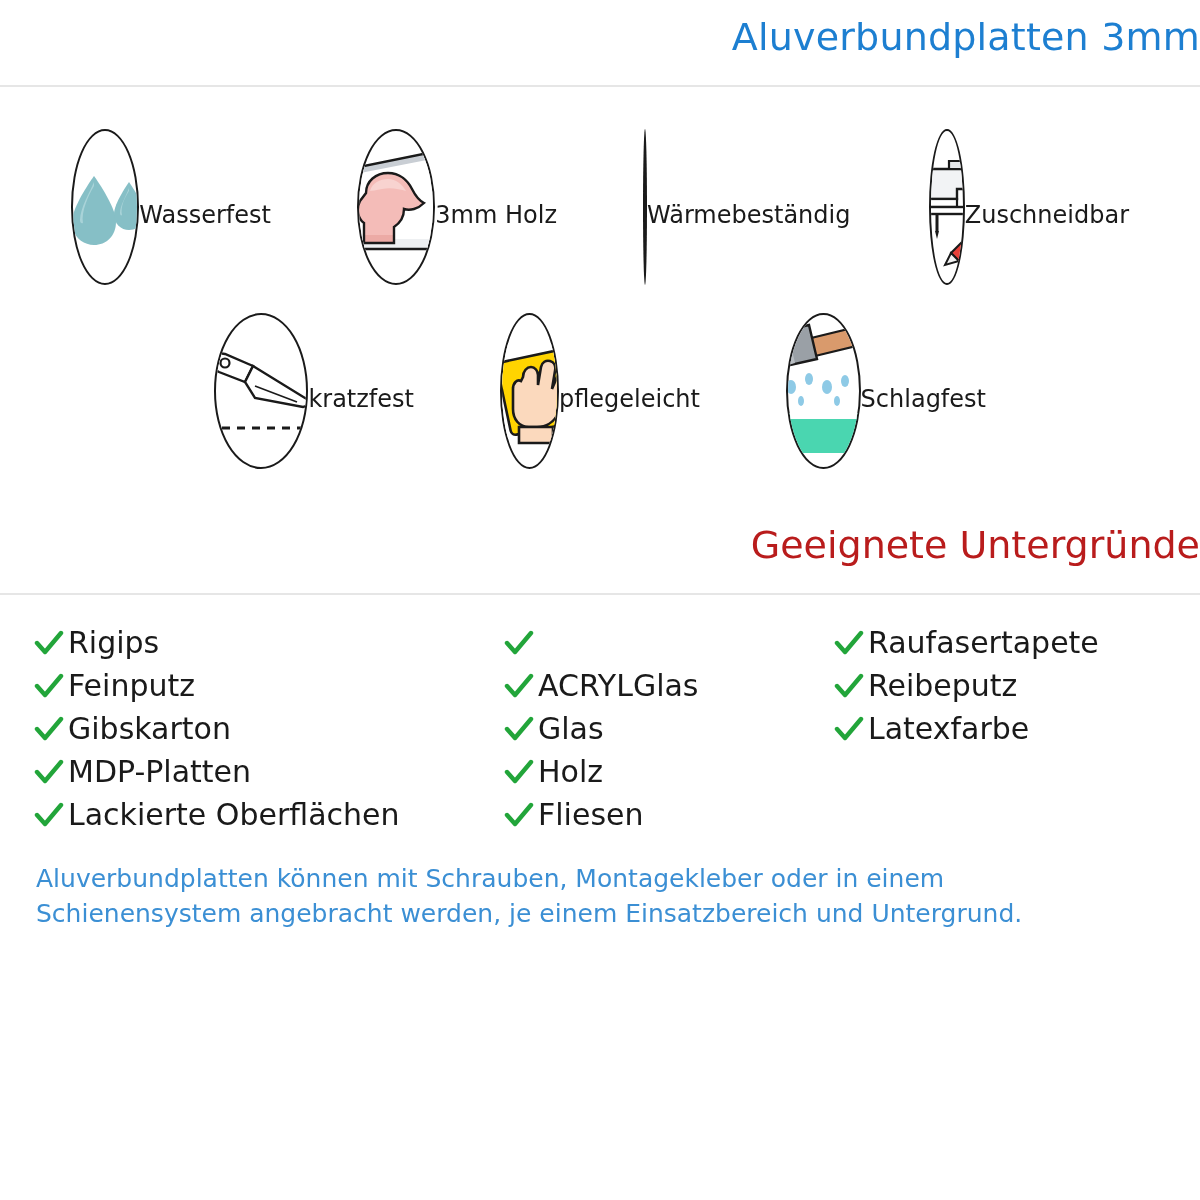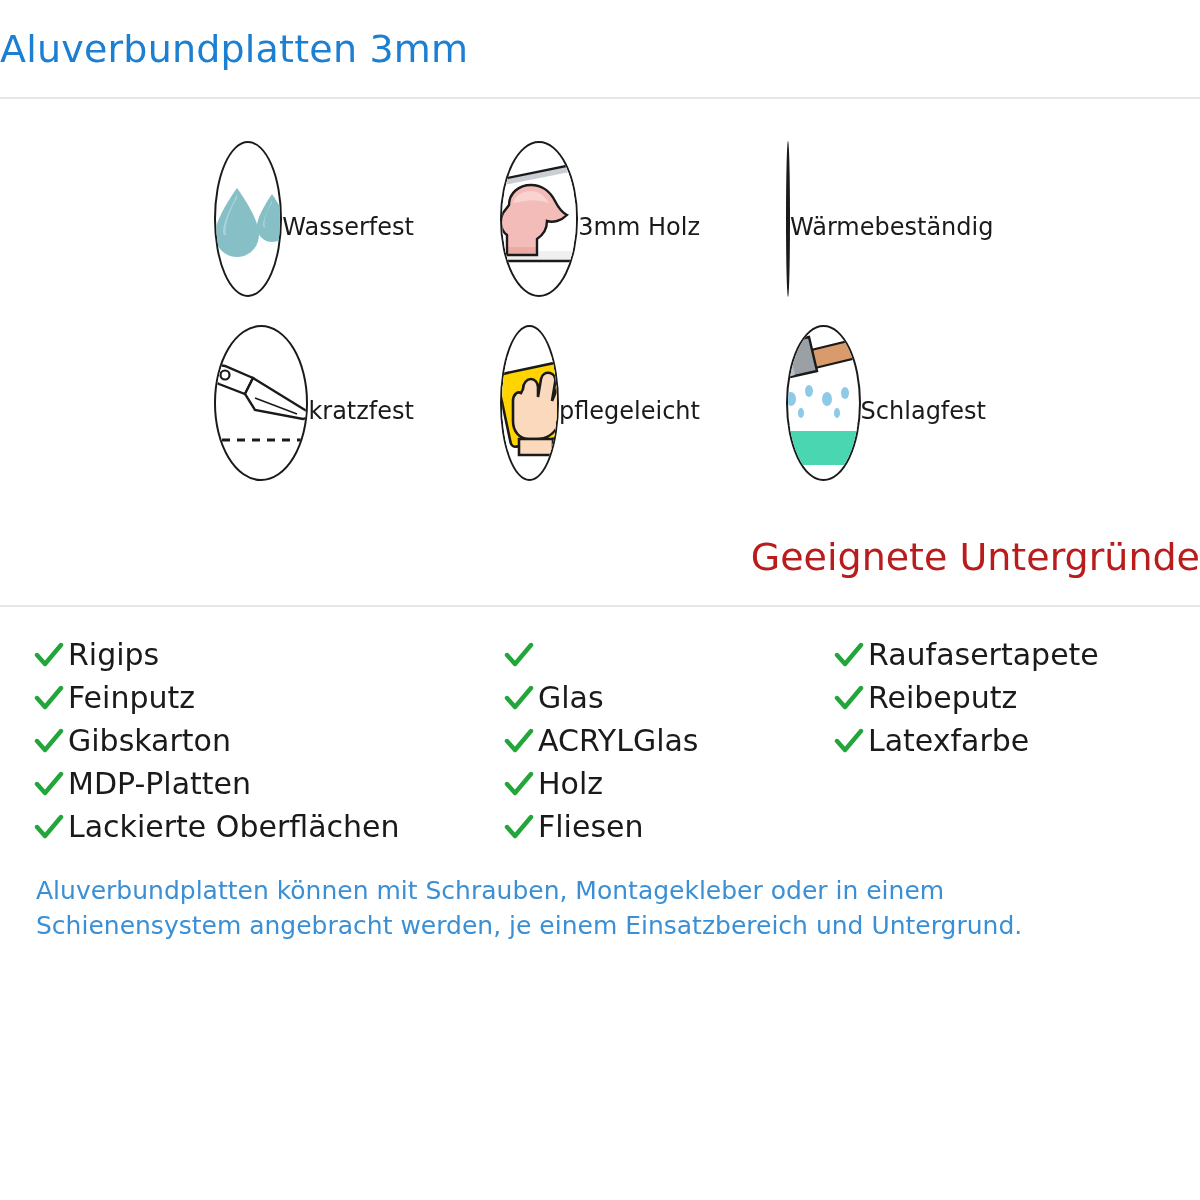--- a/index.html
+++ b/index.html
@@ -6,25 +6,25 @@
   html, body {
     width: 1200px; height: 1200px;
     background: #ffffff;
     font-family: "DejaVu Sans", sans-serif;
     overflow: hidden;
   }
   .page { position: relative; width: 1200px; height: 1200px; }
 
   
   .title {
-    text-align: left;
+    text-align: right;
     color: #1d7fd1;
     font-size: 38px;
     font-weight: 400;
-    padding-top: 27px;
+    padding-top: 15px;
     letter-spacing: 0.2px;
   }
   .hr {
     height: 2px;
     background: #e6e6e6;
     margin-top: 26px;
   }
 
   
   .features {
@@ -174,20 +174,43 @@
                 <line x1="66" y1="40" x2="72" y2="40"></line>
                 <line x1="66" y1="52" x2="76" y2="52"></line>
                 <line x1="66" y1="64" x2="72" y2="64"></line>
               </g>
             </svg>
           </span>
         </div>
         <div class="feat-label">Wärmebeständig</div>
       </div>
 
+      <div class="feat">
+        <div class="circle">
+          <span>
+            <svg width="120" height="120" viewBox="0 0 120 120">
+
+              <path d="M18 22 L82 22 C88 22 92 26 92 32 L92 42 L70 42 L70 52 L30 52 L30 42 L18 42 Z" fill="#f2f3f5" stroke="#1a1a1a" stroke-width="2.4"></path>
+              <path d="M62 14 L92 14 L92 22 L62 22 Z" fill="#e6e8ea" stroke="#1a1a1a" stroke-width="2.2"></path>
+              <rect x="30" y="52" width="40" height="8" fill="#ffffff" stroke="#1a1a1a" stroke-width="2.2"></rect>
+
+              <rect x="14" y="60" width="74" height="7" fill="#ffffff" stroke="#1a1a1a" stroke-width="2.4"></rect>
+              <line x1="50" y1="67" x2="50" y2="84" stroke="#1a1a1a" stroke-width="3"></line>
+              <path d="M48 84 L52 84 L50 92 Z" fill="#1a1a1a"></path>
+
+              <g>
+                <path d="M64 106 L96 74 L104 82 L72 114 Z" fill="#e8413a" stroke="#1a1a1a" stroke-width="2"></path>
+                <path d="M64 106 L72 114 L58 118 Z" fill="#f2f2f2" stroke="#1a1a1a" stroke-width="2"></path>
+                <path d="M96 74 L104 82 L108 76 L102 70 Z" fill="#d9d9d9" stroke="#1a1a1a" stroke-width="2"></path>
+              </g>
+            </svg>
+          </span>
+        </div>
+        <div class="feat-label">Zuschneidbar</div>
+      </div>
 
     </div>
 
     <div class="feat-row row2">
 
       <div class="feat">
         <div class="circle">
           <span>
             <svg width="124" height="110" viewBox="0 0 124 110">
 
@@ -315,29 +338,29 @@
               <path d="M3 15 L11 24 L27 5" fill="none" stroke="#22a53a" stroke-width="4.4" stroke-linecap="round" stroke-linejoin="round"></path>
             </svg>
         </span>
       </div>
       <div class="sub-item">
         <span class="tick">
           <svg width="30" height="30" viewBox="0 0 30 30">
               <path d="M3 15 L11 24 L27 5" fill="none" stroke="#22a53a" stroke-width="4.4" stroke-linecap="round" stroke-linejoin="round"></path>
             </svg>
         </span>
+        <span class="sub-text">ACRYLGlas</span>
+      </div>
+      <div class="sub-item">
+        <span class="tick">
+          <svg width="30" height="30" viewBox="0 0 30 30">
+              <path d="M3 15 L11 24 L27 5" fill="none" stroke="#22a53a" stroke-width="4.4" stroke-linecap="round" stroke-linejoin="round"></path>
+            </svg>
+        </span>
         <span class="sub-text">Glas</span>
-      </div>
-      <div class="sub-item">
-        <span class="tick">
-          <svg width="30" height="30" viewBox="0 0 30 30">
-              <path d="M3 15 L11 24 L27 5" fill="none" stroke="#22a53a" stroke-width="4.4" stroke-linecap="round" stroke-linejoin="round"></path>
-            </svg>
-        </span>
-        <span class="sub-text">ACRYLGlas</span>
       </div>
       <div class="sub-item">
         <span class="tick">
           <svg width="30" height="30" viewBox="0 0 30 30">
               <path d="M3 15 L11 24 L27 5" fill="none" stroke="#22a53a" stroke-width="4.4" stroke-linecap="round" stroke-linejoin="round"></path>
             </svg>
         </span>
         <span class="sub-text">Holz</span>
       </div>
       <div class="sub-item">

